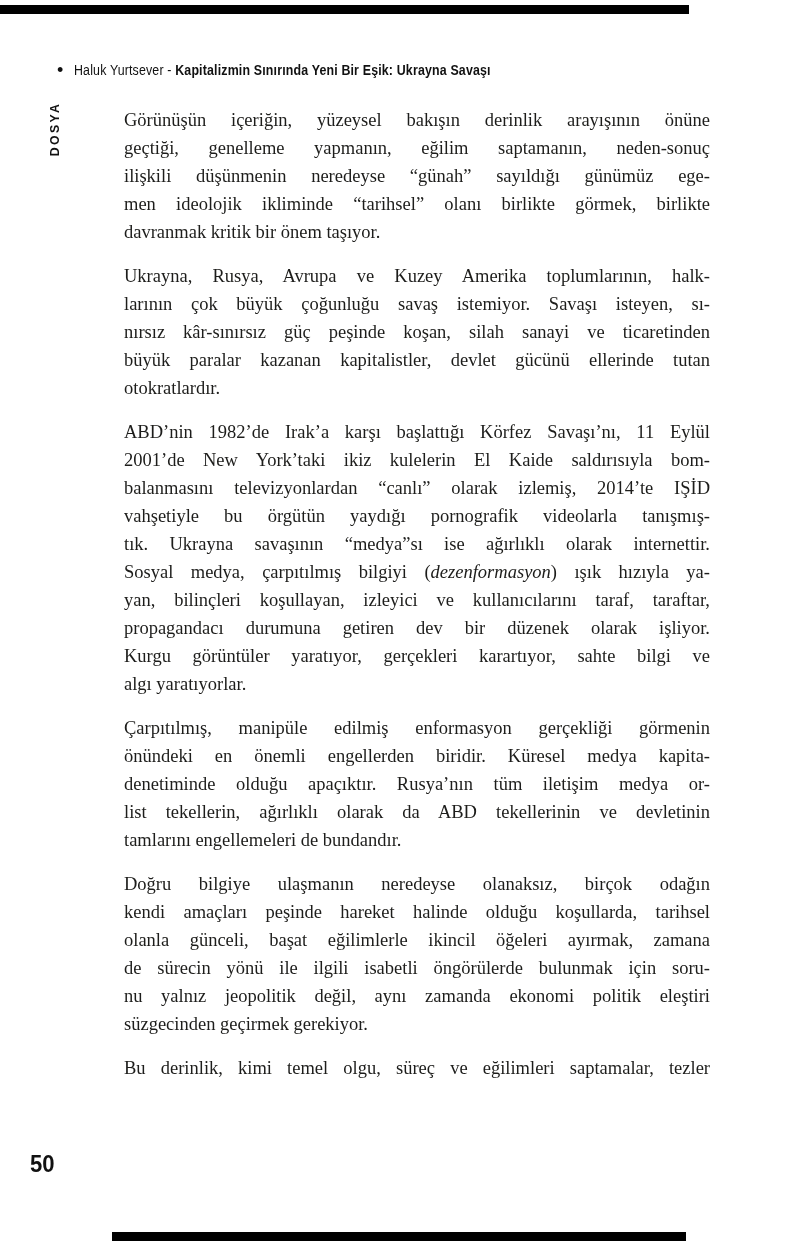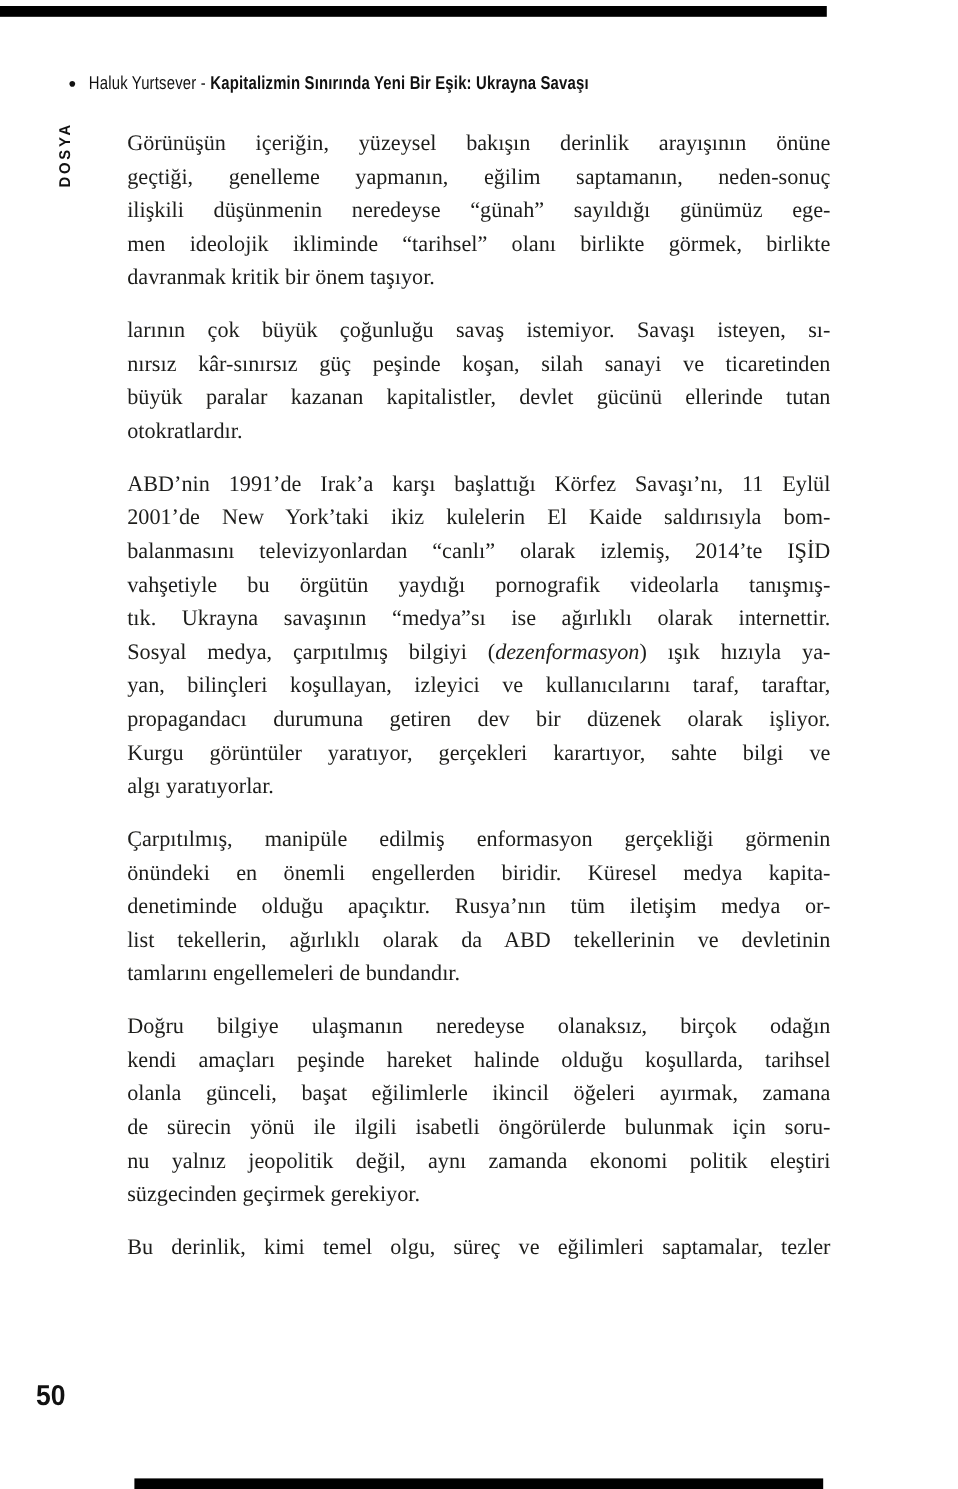--- a/index.html
+++ b/index.html
@@ -37,21 +37,21 @@
   .header .author { font-weight: 400; }
   .header .title  { font-weight: 700; }
   .dosya {
     position: absolute; left: 54px; top: 129px;
     transform: translate(-50%, -50%) rotate(-90deg) scaleX(0.95);
     font-family: "Liberation Sans", sans-serif;
     font-weight: 700; font-size: 13px; letter-spacing: 2.5px;
     white-space: nowrap; color: #111111;
   }
   .body-text {
-    position: absolute; left: 106px; top: 106px; width: 586px;
+    position: absolute; left: 124px; top: 106px; width: 586px;
   }
   .para { margin: 0 0 16px 0; }
   .line {
     font-size: 18.5px;
     line-height: 28px;
     text-align: justify;
     text-align-last: justify;
     white-space: nowrap;
   }
   .line.flush { text-align-last: left; }
@@ -80,27 +80,28 @@
 
   <div class="body-text">
       <div class="para">
         <div class="line">Görünüşün içeriğin, yüzeysel bakışın derinlik arayışının önüne</div>
         <div class="line">geçtiği, genelleme yapmanın, eğilim saptamanın, neden-sonuç</div>
         <div class="line">ilişkili düşünmenin neredeyse “günah” sayıldığı günümüz ege-</div>
         <div class="line">men ideolojik ikliminde “tarihsel” olanı birlikte görmek, birlikte</div>
         <div class="line flush">davranmak kritik bir önem taşıyor.</div>
       </div>
       <div class="para">
+        <div class="line">Ukrayna, Rusya, Avrupa ve Kuzey Amerika toplumlarının, halk-</div>
         <div class="line">larının çok büyük çoğunluğu savaş istemiyor. Savaşı isteyen, sı-</div>
         <div class="line">nırsız kâr-sınırsız güç peşinde koşan, silah sanayi ve ticaretinden</div>
         <div class="line">büyük paralar kazanan kapitalistler, devlet gücünü ellerinde tutan</div>
         <div class="line flush">otokratlardır.</div>
       </div>
       <div class="para">
-        <div class="line">ABD’nin 1991’de Irak’a karşı başlattığı Körfez Savaşı’nı, 11 Eylül</div>
+        <div class="line">ABD’nin 1982’de Irak’a karşı başlattığı Körfez Savaşı’nı, 11 Eylül</div>
         <div class="line">2001’de New York’taki ikiz kulelerin El Kaide saldırısıyla bom-</div>
         <div class="line">balanmasını televizyonlardan “canlı” olarak izlemiş, 2014’te IŞİD</div>
         <div class="line">vahşetiyle bu örgütün yaydığı pornografik videolarla tanışmış-</div>
         <div class="line">tık. Ukrayna savaşının “medya”sı ise ağırlıklı olarak internettir.</div>
         <div class="line">Sosyal medya, çarpıtılmış bilgiyi (<i>dezenformasyon</i>) ışık hızıyla ya-</div>
         <div class="line">yan, bilinçleri koşullayan, izleyici ve kullanıcılarını taraf, taraftar,</div>
         <div class="line">propagandacı durumuna getiren dev bir düzenek olarak işliyor.</div>
         <div class="line">Kurgu görüntüler yaratıyor, gerçekleri karartıyor, sahte bilgi ve</div>
         <div class="line flush">algı yaratıyorlar.</div>
       </div>

